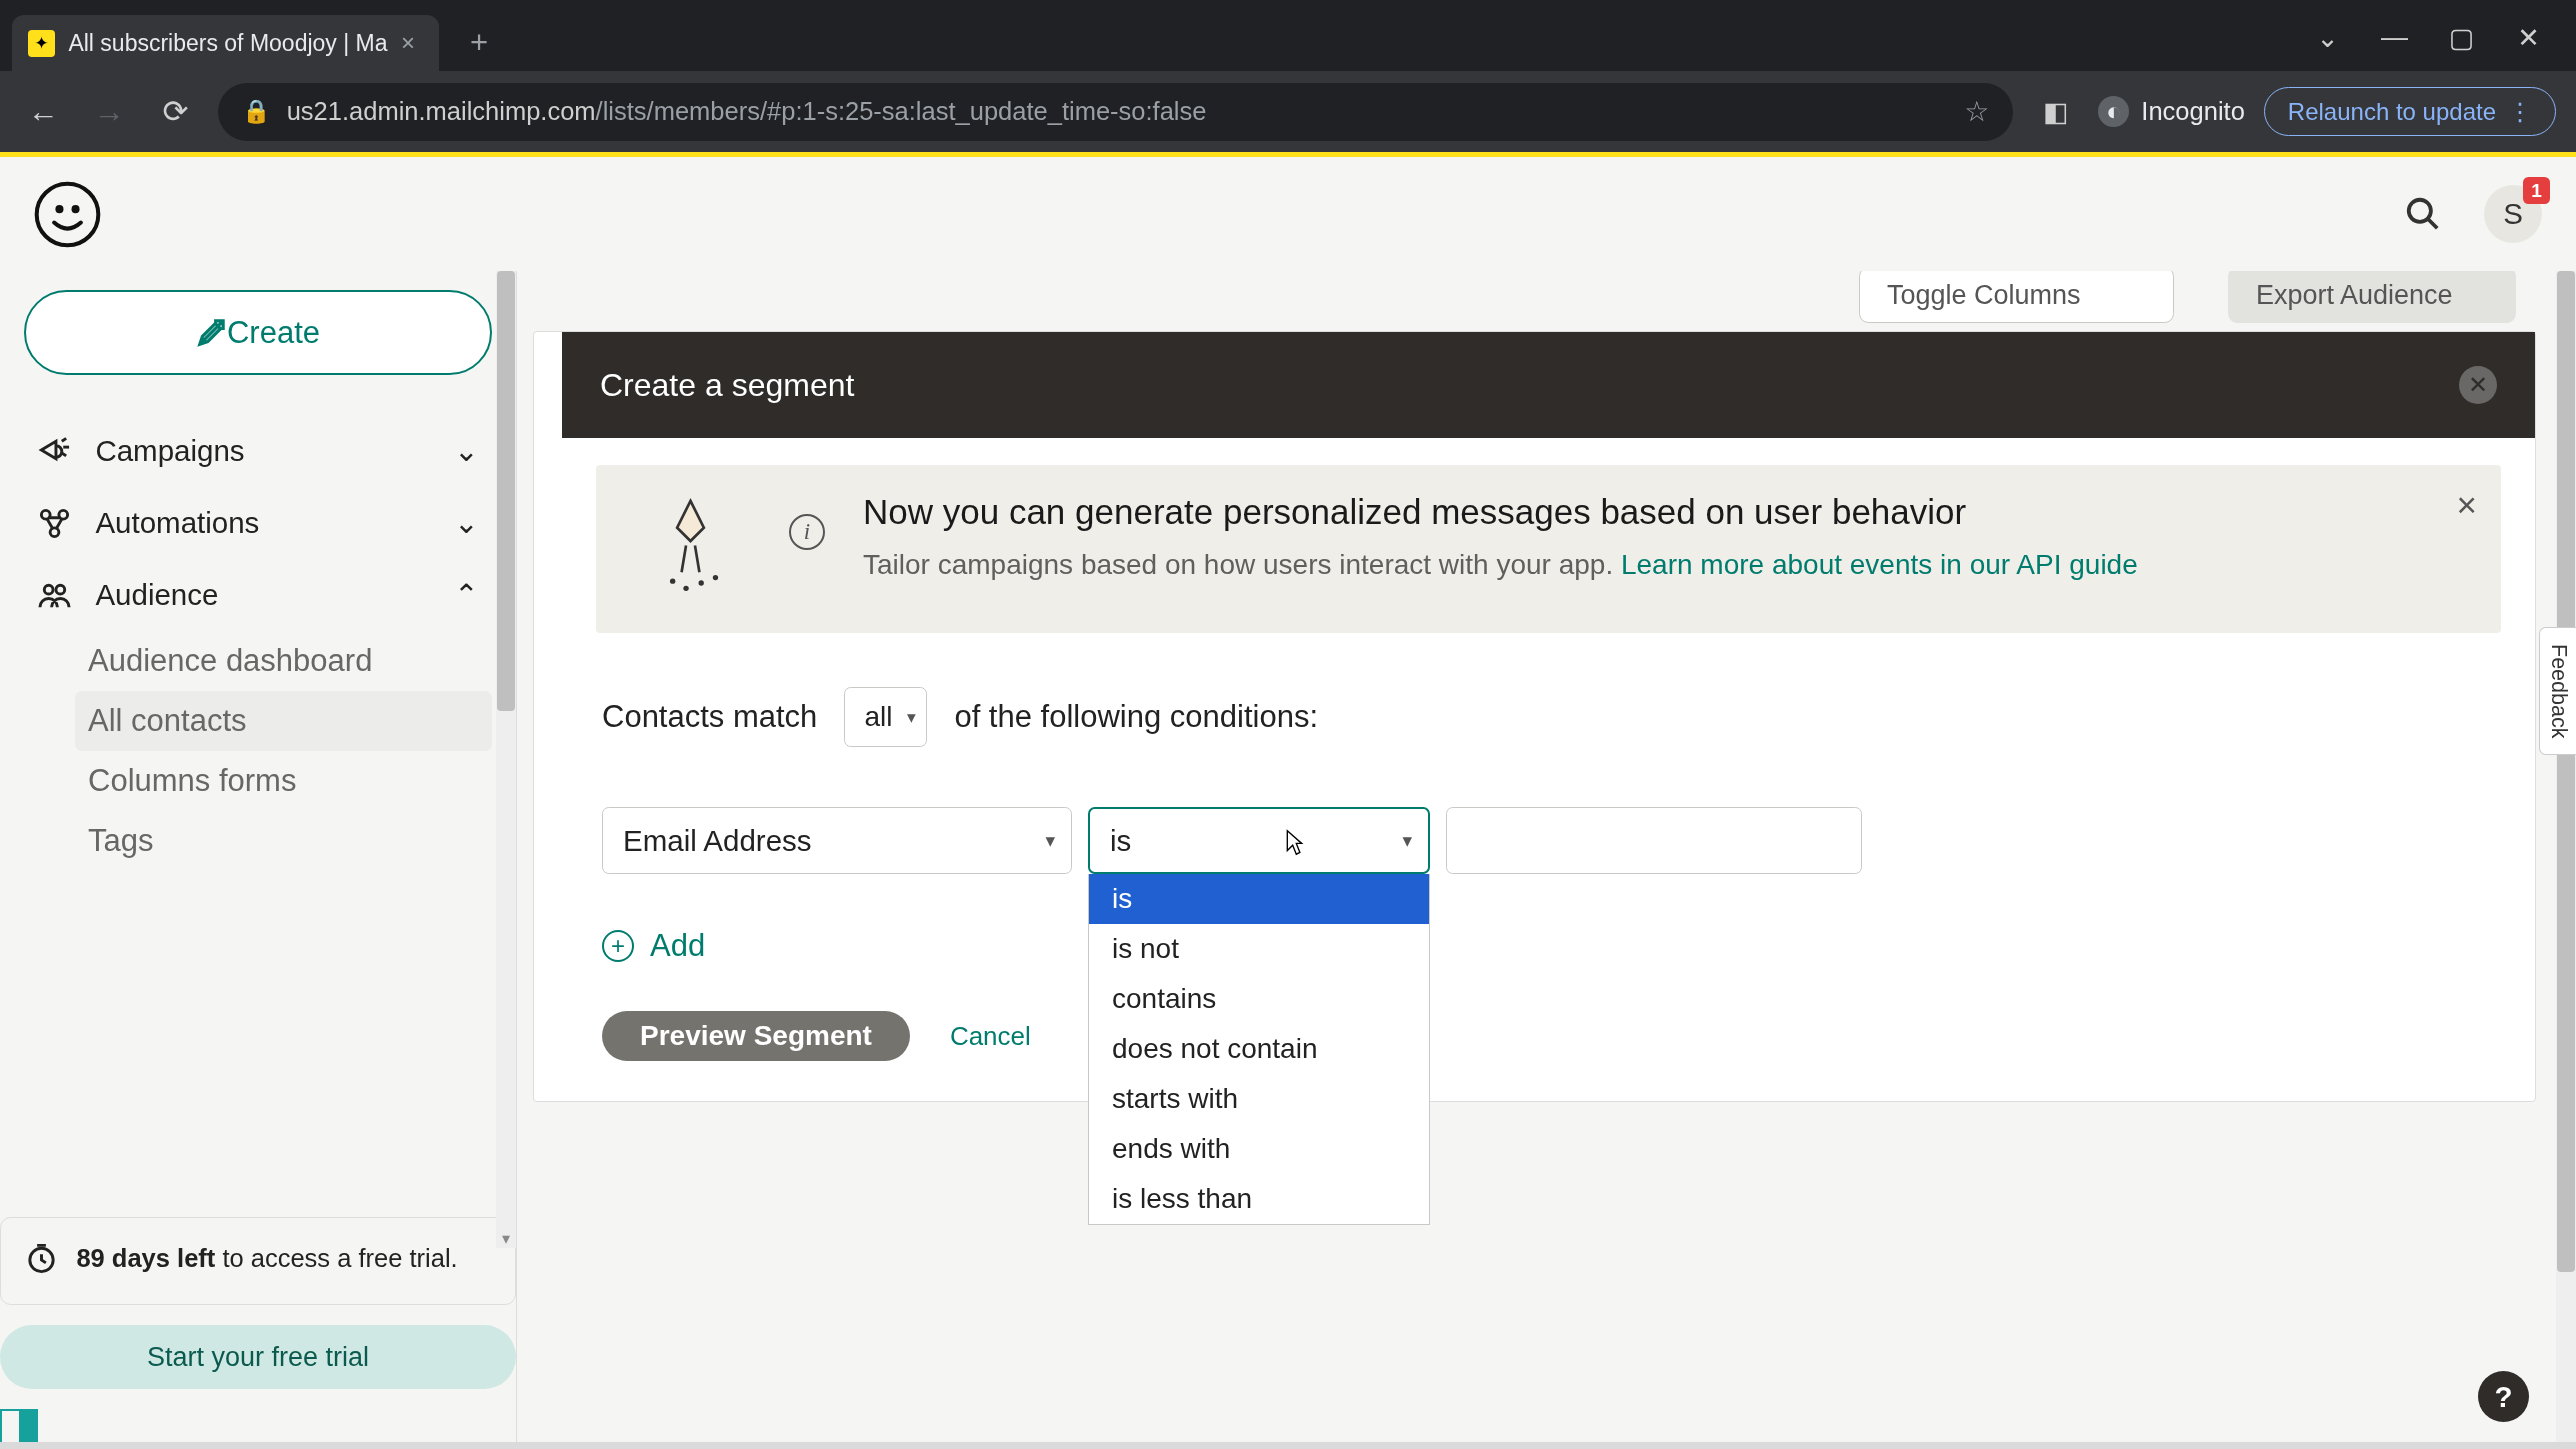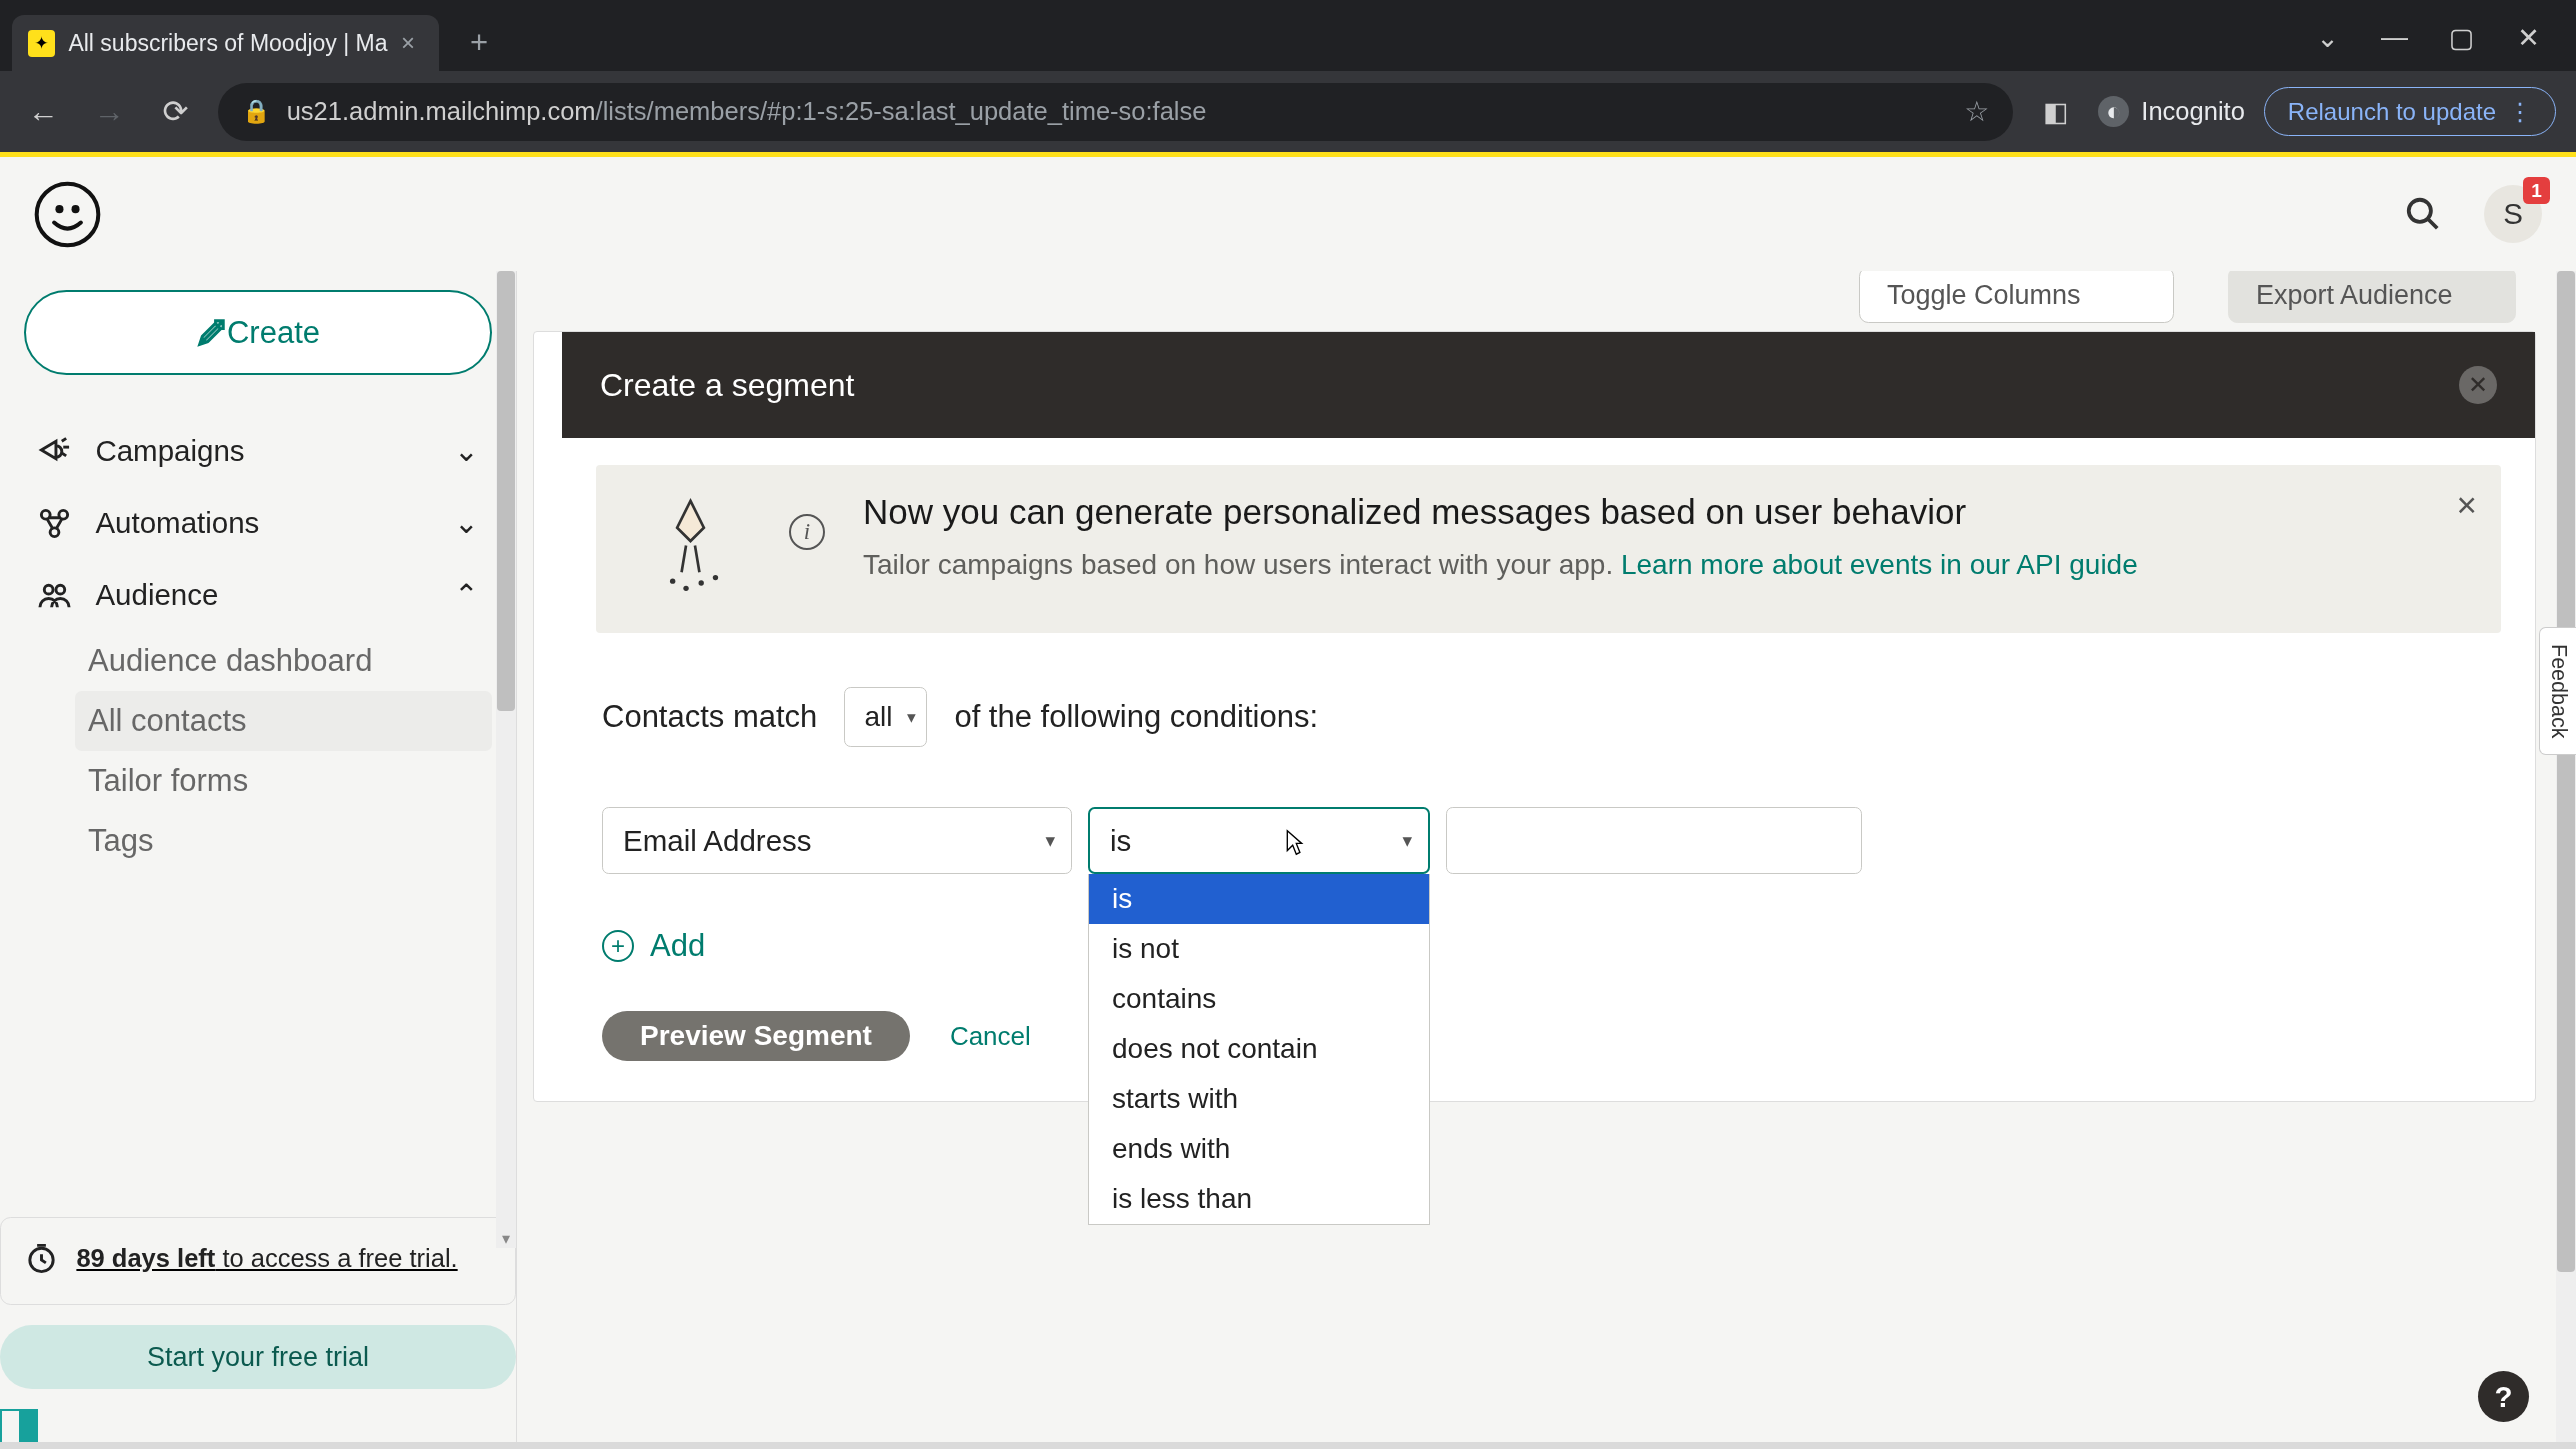--- a/index.html
+++ b/index.html
@@ -52,21 +52,21 @@
 .create-btn { width:100%; border:2px solid #007c6e; color:#007c6e; background:#fff; border-radius:54px; height:85px; display:flex; align-items:center; justify-content:center; gap:0; font-size:31px; font-weight:500; margin-bottom:40px; }
 .create-btn svg { width:31px; height:31px; }
 
 .navitem { display:flex; align-items:center; gap:23px; height:72px; padding:0 13.4px; border-radius:10.7px; font-size:29.5px; color:#222; }
 .navitem .chev { margin-left:auto; color:#222; }
 .navitem svg.icon { width:35px; height:35px; }
 .subnav { padding-left:64px; }
 .subnav .subitem { height:60px; display:flex; align-items:center; font-size:31px; color:#676767; }
 .subnav .subitem.active { background:#ececea; border-radius:6.7px; padding-left:13.4px; margin-left:-13.4px; }
 
-.trial-card { border:0.7px solid #ddd; border-radius:10.7px; padding:23px 23px 27px 23px; display:flex; gap:17.4px; align-items:flex-start; margin-bottom:20px;text-decoration:underline;}
+.trial-card { border:0.7px solid #ddd; border-radius:10.7px; padding:23px 23px 27px 23px; display:flex; gap:17.4px; align-items:flex-start; margin-bottom:20px;}
 .trial-card .clock { width:35px; height:35px; flex-shrink:0; }
 .trial-card .txt { font-size:25.5px; line-height:1.4; color:#222; }
 .trial-card .txt b { font-weight:600; }
 .trial-btn { width:100%; background:#cfe8e3; color:#0b5a4f; border:none; border-radius:54px; height:64px; font-size:27px; font-weight:500; }
 
 .intercom-ish { margin-top:20px; width:38px; height:38px; border:2.7px solid #17a19c; display:inline-block; position:relative; }
 .intercom-ish::after{content:""; position:absolute; right:0; top:0; bottom:0; width:17.4px; background:#17a19c;}
 
 .main { flex:1; position:relative; padding:0 40px 0 16px; overflow:hidden; }
 .main-scroll { position:absolute; right:0; top:0; bottom:0; width:20px; background:#eee; }
@@ -227,21 +227,21 @@
           <span class="chev">⌃</span>
         </div>
         <div class="subnav">
           <div class="subitem">
               <span>Audience dashboard</span>
             </div>
           <div class="subitem active">
               <span>All contacts</span>
             </div>
           <div class="subitem">
-              <span>Tailor forms</span>
+              <span>Columns forms</span>
             </div>
           <div class="subitem">
               <span>Tags</span>
             </div>
         </div>
       </div>
 
       <div class="section-bottom">
         <div class="trial-card">
           <svg class="clock" viewBox="0 0 24 24" fill="none" stroke="#222" stroke-width="2">

